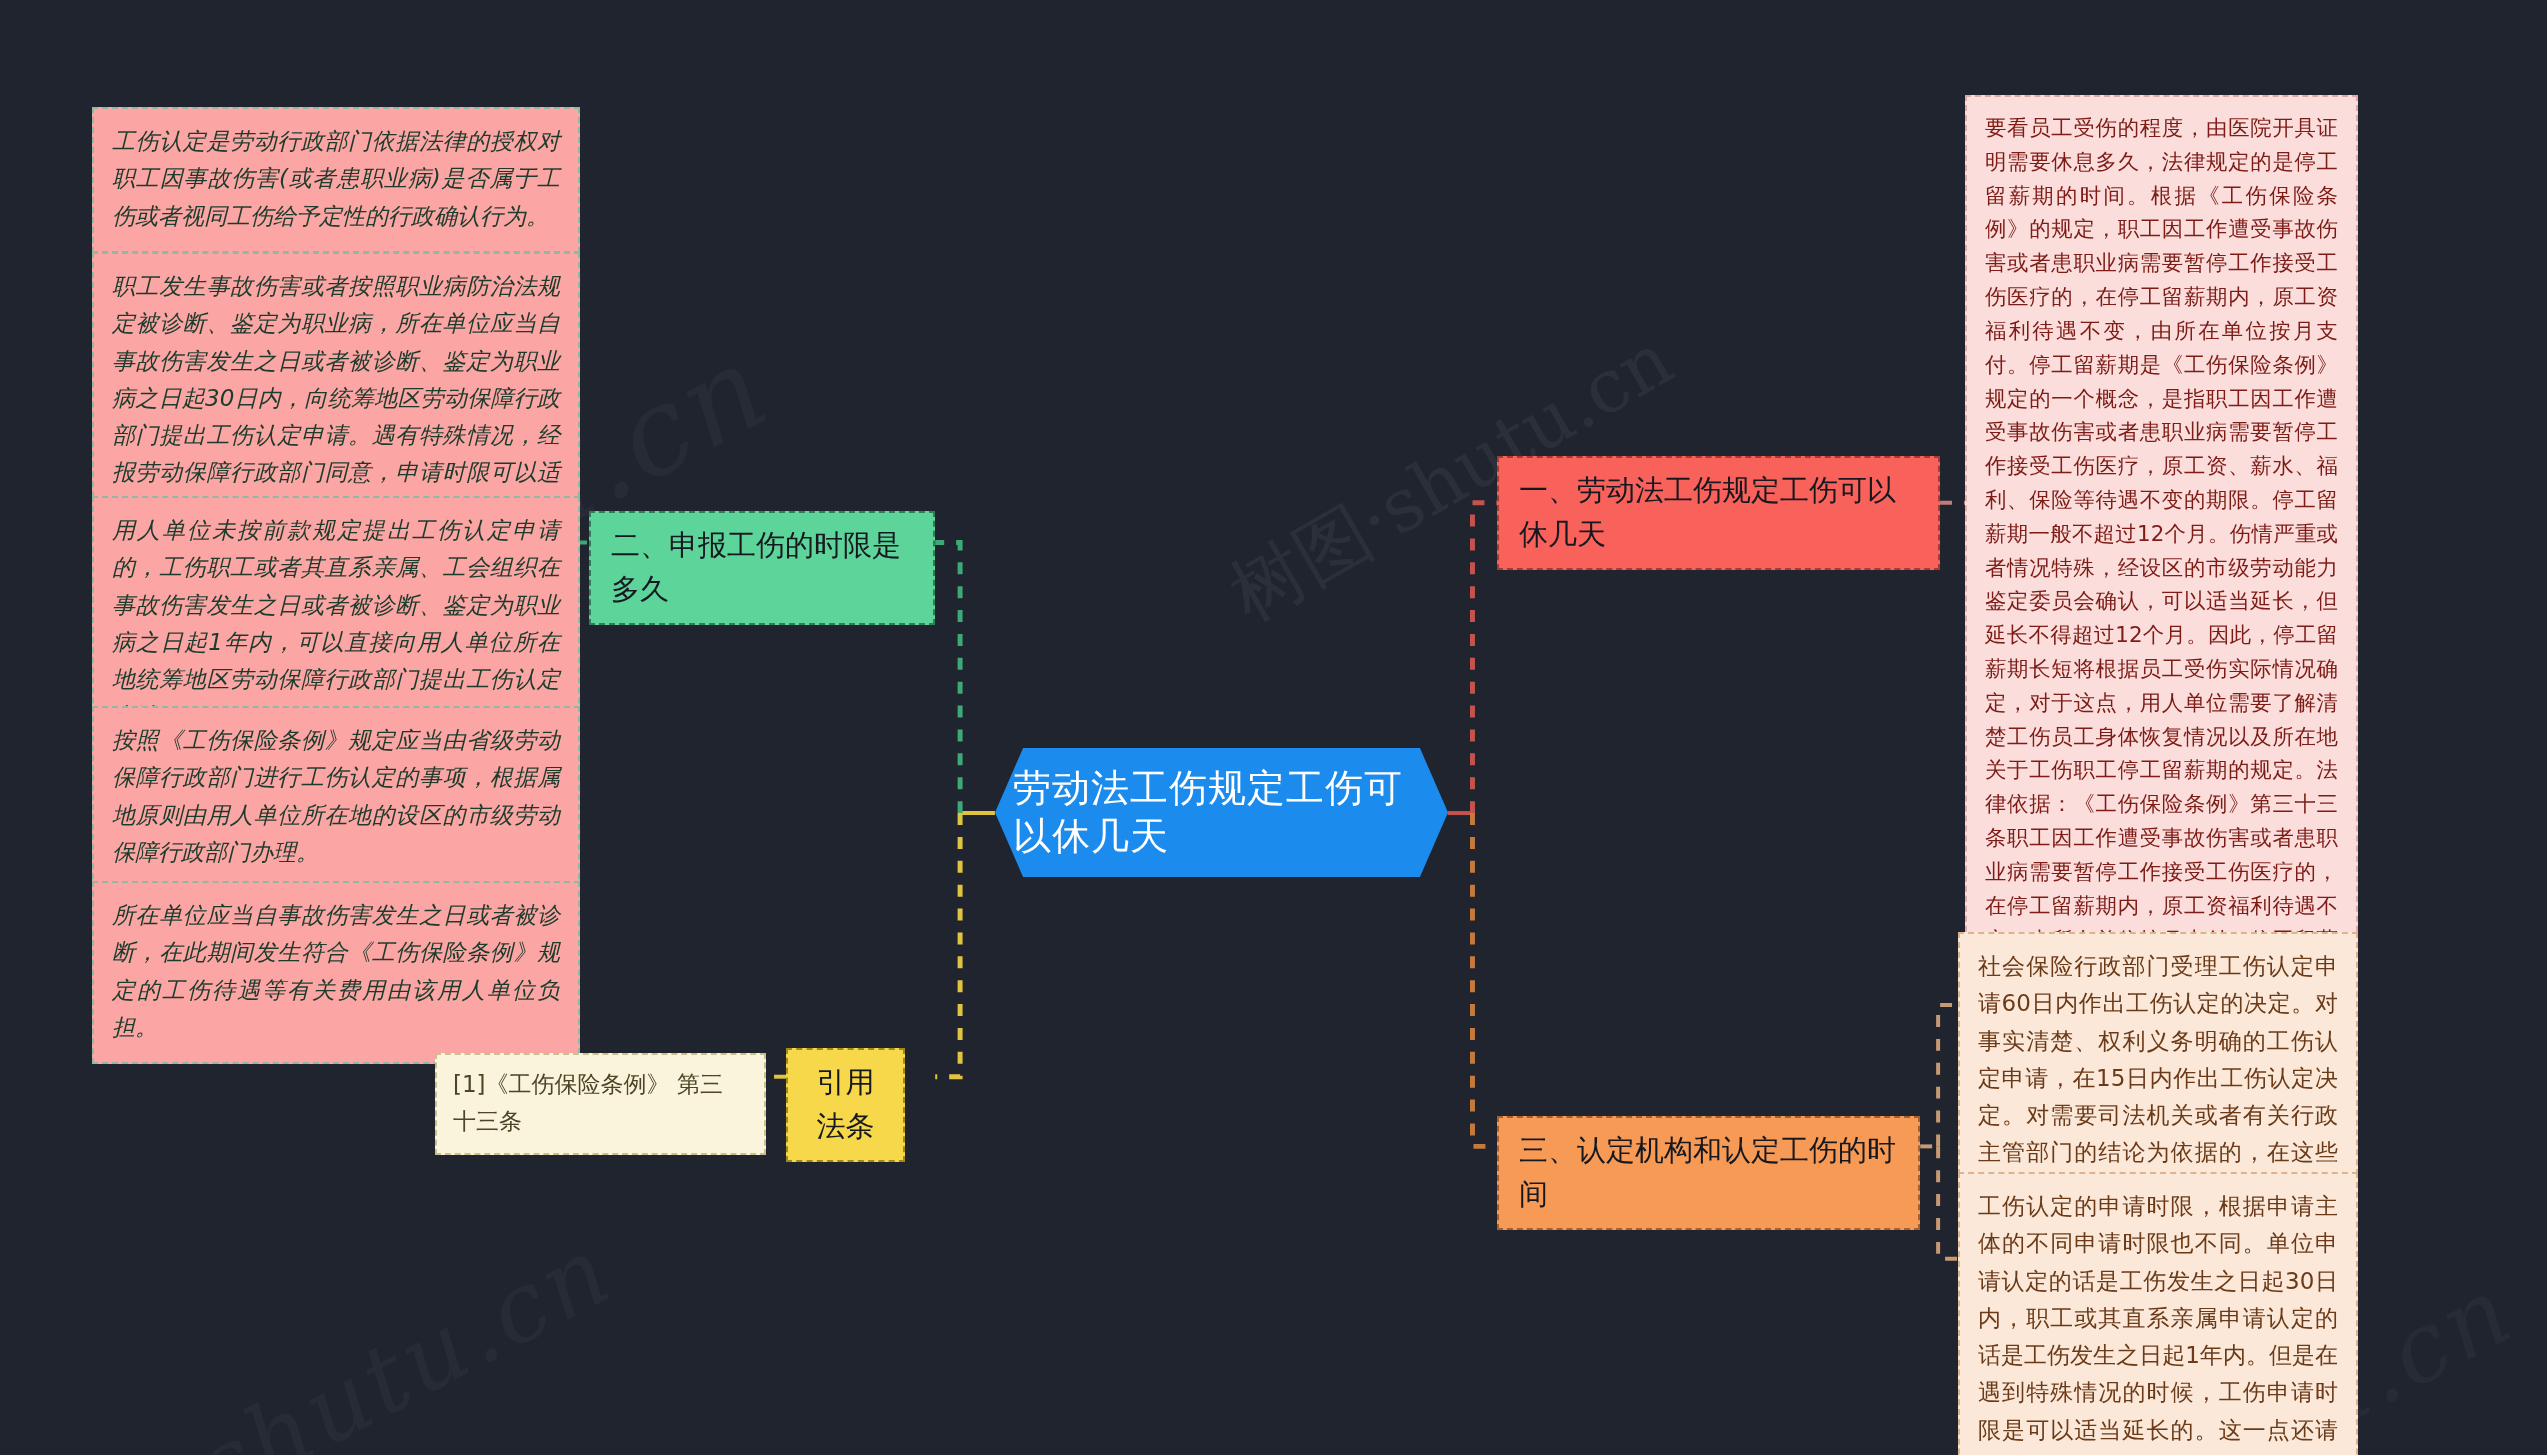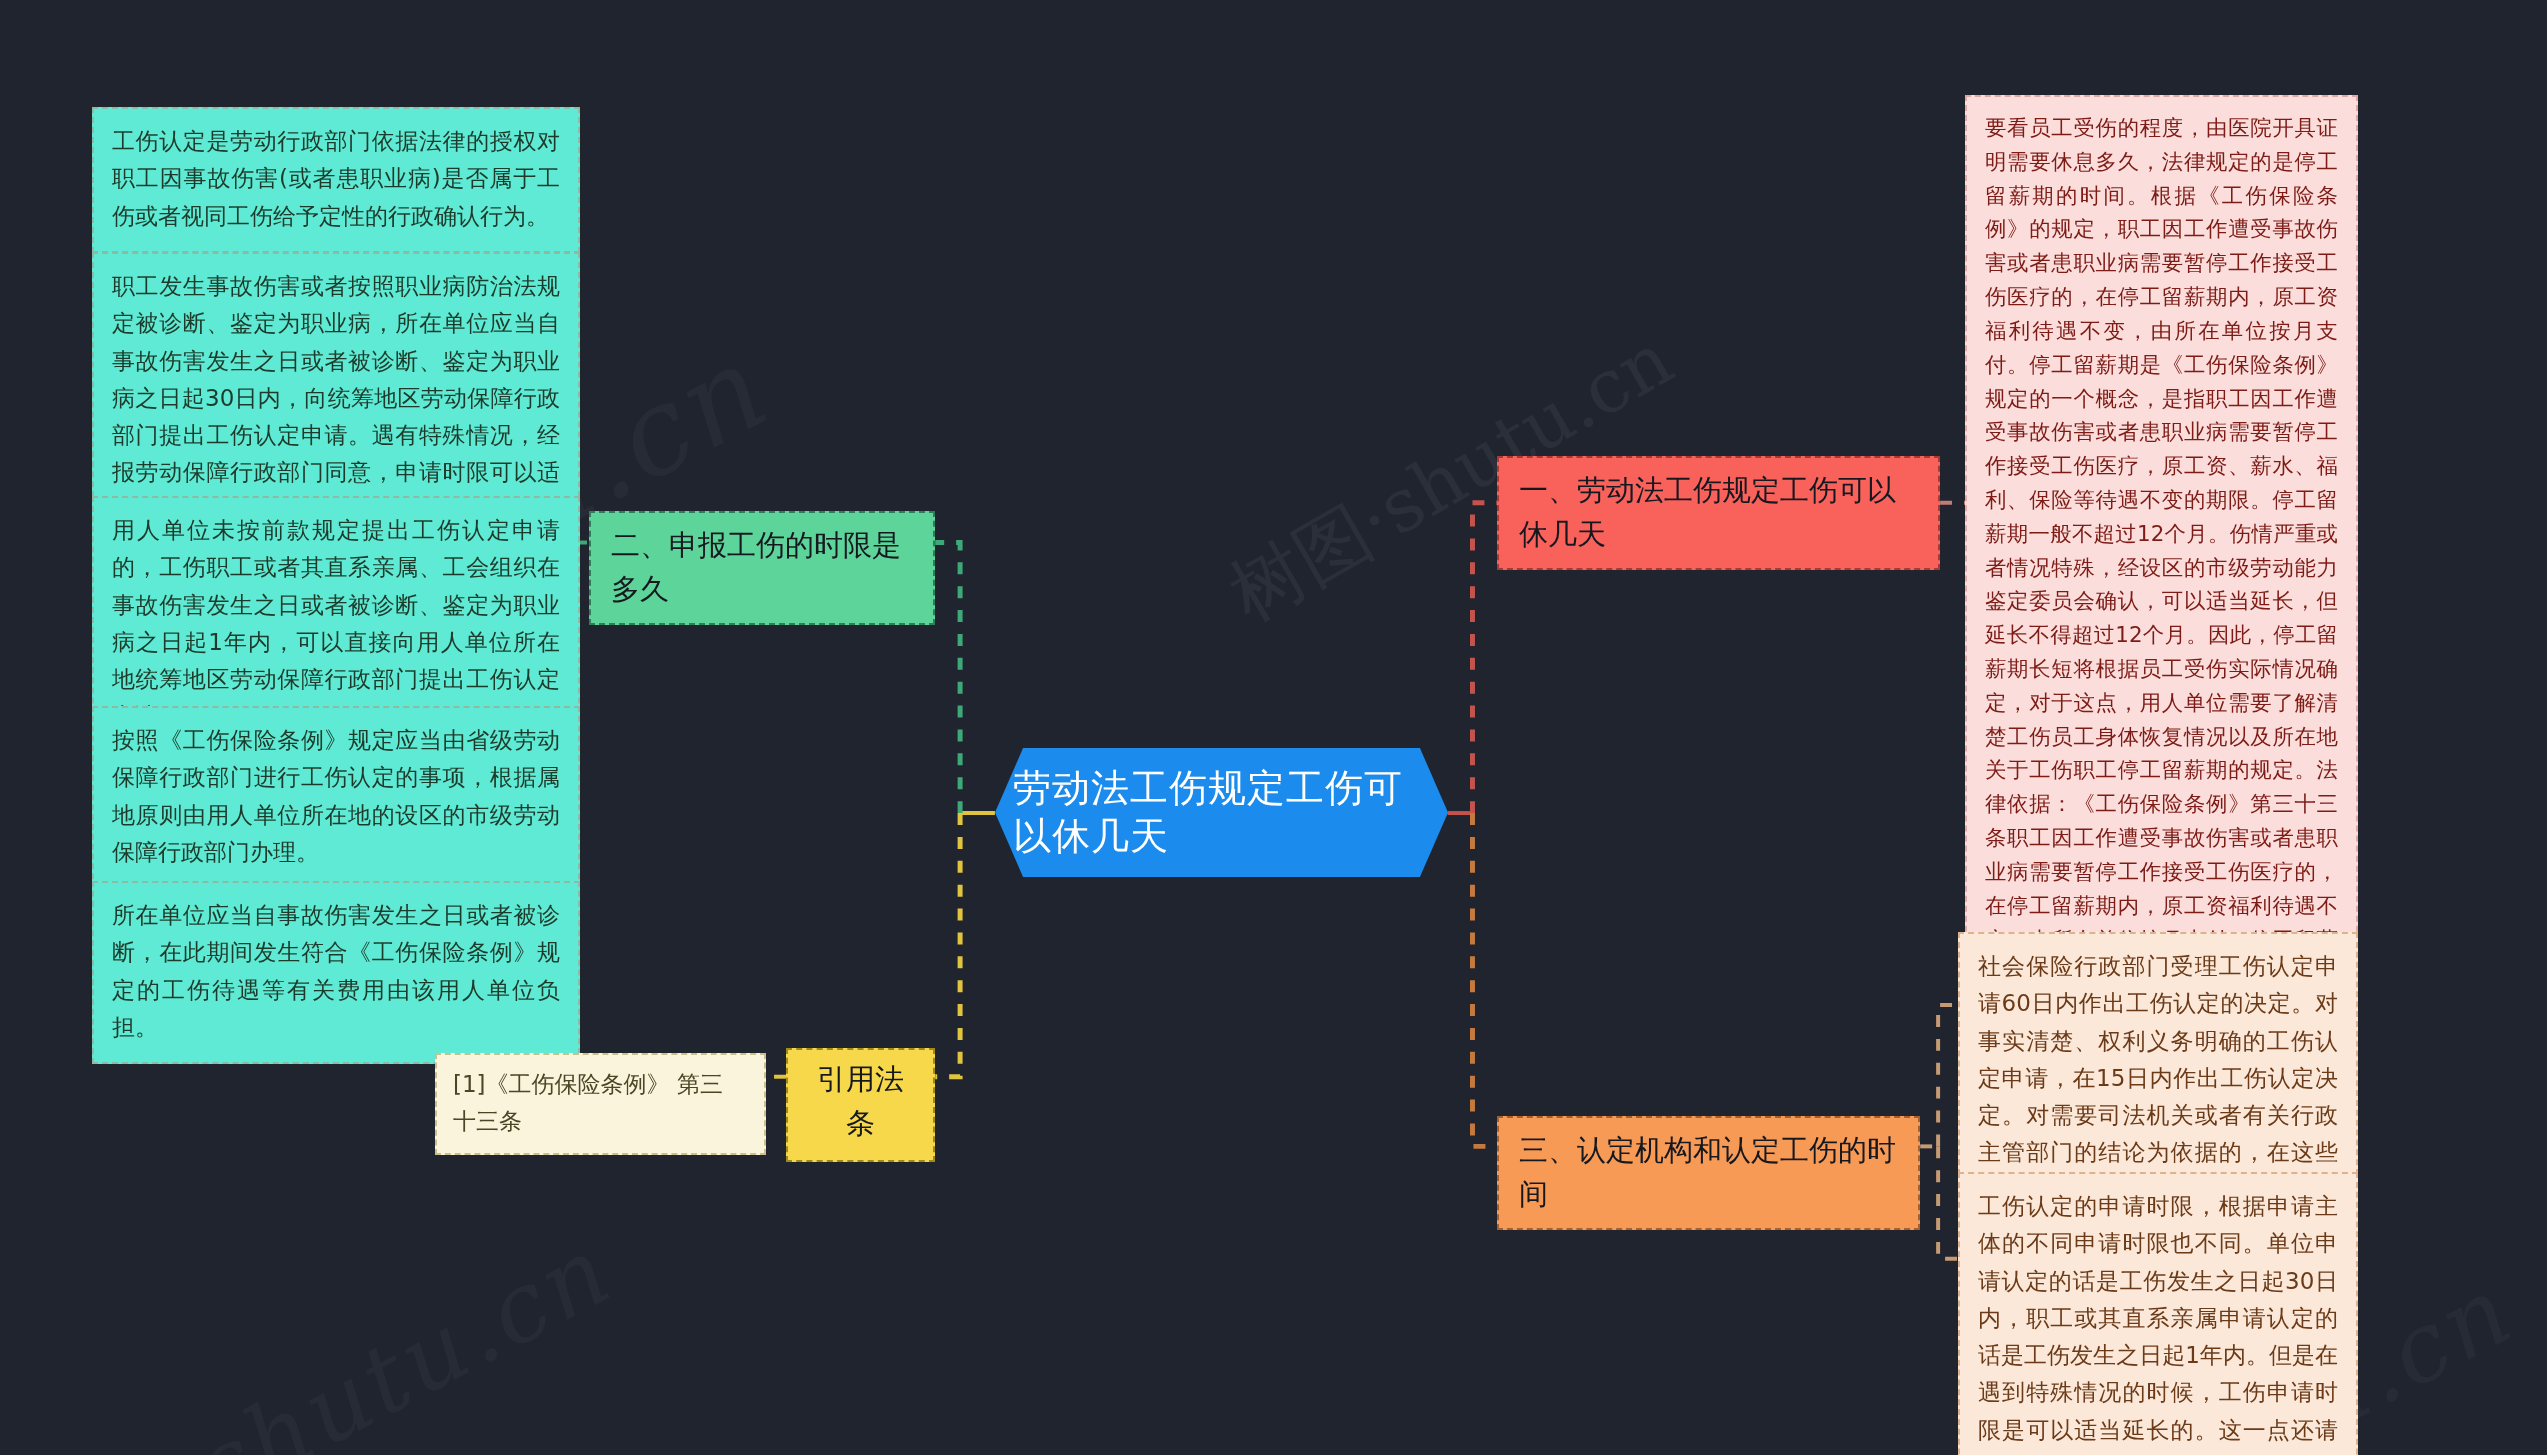--- a/index.html
+++ b/index.html
@@ -74,23 +74,24 @@
   .branch-yellow { background: #f7d84a; border-color: #a08a1d; }
   
   .leaf {
     padding: 14px 18px 16px 18px;
     font-size: 23px;
     border: 2px dashed;
     line-height: 1.62;
     text-align: justify;
   }
   .leaf-green {
-    background: #5eead4;
+    background: #fca5a5;
     border-color: #8fb9a2;
     color: #1d3b2b;
+    font-style: italic;
   }
   .leaf-pink {
     background: #fbdedb;
     border-color: #e0a9a5;
     color: #7d1b16;
   }
   .leaf-peach {
     background: #fbe8d8;
     border-color: #dcb390;
     color: #6b3a18;
@@ -150,21 +151,21 @@
   <div class="node leaf leaf-green" style="left:92px; top:496px; width:488px;">用人单位未按前款规定提出工伤认定申请的，工伤职工或者其直系亲属、工会组织在事故伤害发生之日或者被诊断、鉴定为职业病之日起1年内，可以直接向用人单位所在地统筹地区劳动保障行政部门提出工伤认定申请。</div>
 
   <div class="node leaf leaf-green" style="left:92px; top:706px; width:488px;">按照《工伤保险条例》规定应当由省级劳动保障行政部门进行工伤认定的事项，根据属地原则由用人单位所在地的设区的市级劳动保障行政部门办理。</div>
 
   <div class="node leaf leaf-green" style="left:92px; top:881px; width:488px;">所在单位应当自事故伤害发生之日或者被诊断，在此期间发生符合《工伤保险条例》规定的工伤待遇等有关费用由该用人单位负担。</div>
 
   <div class="node leaf leaf-cream" style="left:435px; top:1053px; width:331px; text-align:left;">[1]《工伤保险条例》 第三十三条</div>
 
   <div class="node branch branch-green" style="left:589px; top:511px; width:346px;">二、申报工伤的时限是多久</div>
 
-  <div class="node branch branch-yellow" style="left:786px; top:1048px; width:149px; text-align:center;font-family:Liberation Mono, monospace;">引用法条</div>
+  <div class="node branch branch-yellow" style="left:786px; top:1048px; width:119px; text-align:center;">引用法条</div>
 
   <div class="node branch branch-red" style="left:1497px; top:456px; width:443px;">一、劳动法工伤规定工伤可以休几天</div>
 
   <div class="node branch branch-orange" style="left:1497px; top:1116px; width:423px;">三、认定机构和认定工伤的时间</div>
 
   <div class="node leaf leaf-pink" style="left:1965px; top:95px; width:393px; font-size:21.4px; line-height:1.58;">要看员工受伤的程度，由医院开具证明需要休息多久，法律规定的是停工留薪期的时间。根据《工伤保险条例》的规定，职工因工作遭受事故伤害或者患职业病需要暂停工作接受工伤医疗的，在停工留薪期内，原工资福利待遇不变，由所在单位按月支付。停工留薪期是《工伤保险条例》规定的一个概念，是指职工因工作遭受事故伤害或者患职业病需要暂停工作接受工伤医疗，原工资、薪水、福利、保险等待遇不变的期限。停工留薪期一般不超过12个月。伤情严重或者情况特殊，经设区的市级劳动能力鉴定委员会确认，可以适当延长，但延长不得超过12个月。因此，停工留薪期长短将根据员工受伤实际情况确定，对于这点，用人单位需要了解清楚工伤员工身体恢复情况以及所在地关于工伤职工停工留薪期的规定。法律依据：《工伤保险条例》第三十三条职工因工作遭受事故伤害或者患职业病需要暂停工作接受工伤医疗的，在停工留薪期内，原工资福利待遇不变，由所在单位按月支付。停工留薪期一般不超过12个月。伤情严重或者情况特殊，经设区的市级劳动能力鉴定委员会确认，可以适当延长，但延长不得超过12个月。工伤职工评定伤残等级后，停发原待遇，按照本章的有关规定享受伤残待遇。工伤职工在停工留薪期满后仍需治疗的，继续享受工伤医疗待遇。生活不能自理的工伤职工在停工留薪期需要护理的，由所在单位负责。</div>
 
   <div class="node leaf leaf-peach" style="left:1958px; top:932px; width:400px;">社会保险行政部门受理工伤认定申请60日内作出工伤认定的决定。对事实清楚、权利义务明确的工伤认定申请，在15日内作出工伤认定决定。对需要司法机关或者有关行政主管部门的结论为依据的，在这些部门尚未作出结论期间，工伤认定时限中止。</div>
 
   <div class="node leaf leaf-peach" style="left:1958px; top:1172px; width:400px;">工伤认定的申请时限，根据申请主体的不同申请时限也不同。单位申请认定的话是工伤发生之日起30日内，职工或其直系亲属申请认定的话是工伤发生之日起1年内。但是在遇到特殊情况的时候，工伤申请时限是可以适当延长的。这一点还请劳动者们注意。</div>

